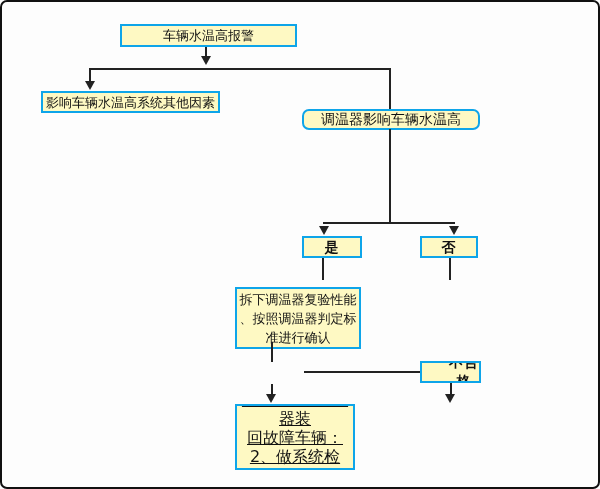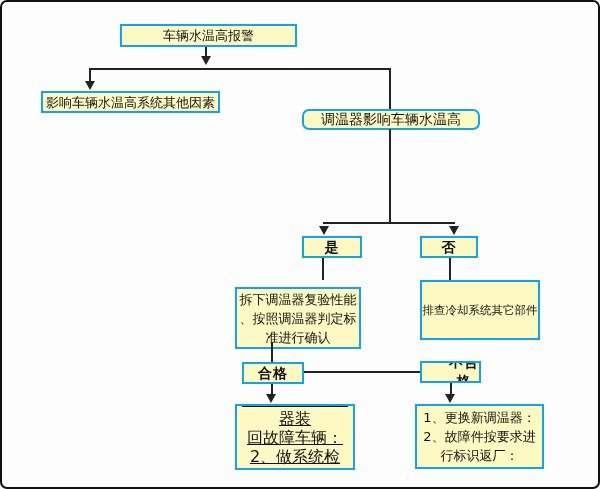--- a/index.html
+++ b/index.html
@@ -62,33 +62,28 @@
   <div class="box mid" style="left:300px; top:107px; width:178px; height:21px;">调温器影响车辆水温高</div>
 
   <div class="box big" style="left:300px; top:234px; width:60px; height:22px;">是</div>
 
   <div class="box big" style="left:418px; top:234px; width:58px; height:22px;">否</div>
 
   <div class="box" style="left:233px; top:285px; width:126px; height:62px;">拆下调温器复验性能
 、按照调温器判定标
 准进行确认</div>
 
-  <div class="box fit" style="left:418px; top:278px; width:120px; height:60px;">排查冷却系统其它部件</div>
 
-  <div class="box big" style="left:240px; top:360px; width:62px; height:22px;">合格</div>
 
   <div class="box big" style="left:418px; top:359px; width:61px; height:22px;padding-left:27px;">不合格</div>
 
   <div class="box small" style="left:233px; top:402px; width:120px; height:66px;">1、将原车调温器装
 回故障车辆：
 2、做系统检查：</div>
 
-  <div class="box" style="left:413px; top:402px; width:129px; height:65px;">1、更换新调温器：
-2、故障件按要求进
-行标识返厂：</div>
 
   <div class="line" style="left:203px; top:45px; width:2px; height:11px;"></div>
   <div class="arrow" style="left:199px; top:54px;"></div>
 
   <div class="line" style="left:87px; top:66px; width:302px; height:2px;"></div>
 
   <div class="line" style="left:87px; top:67px; width:2px; height:13px;"></div>
   <div class="arrow" style="left:83px; top:79px;"></div>
 
   <div class="line" style="left:387px; top:67px; width:2px; height:40px;"></div>

